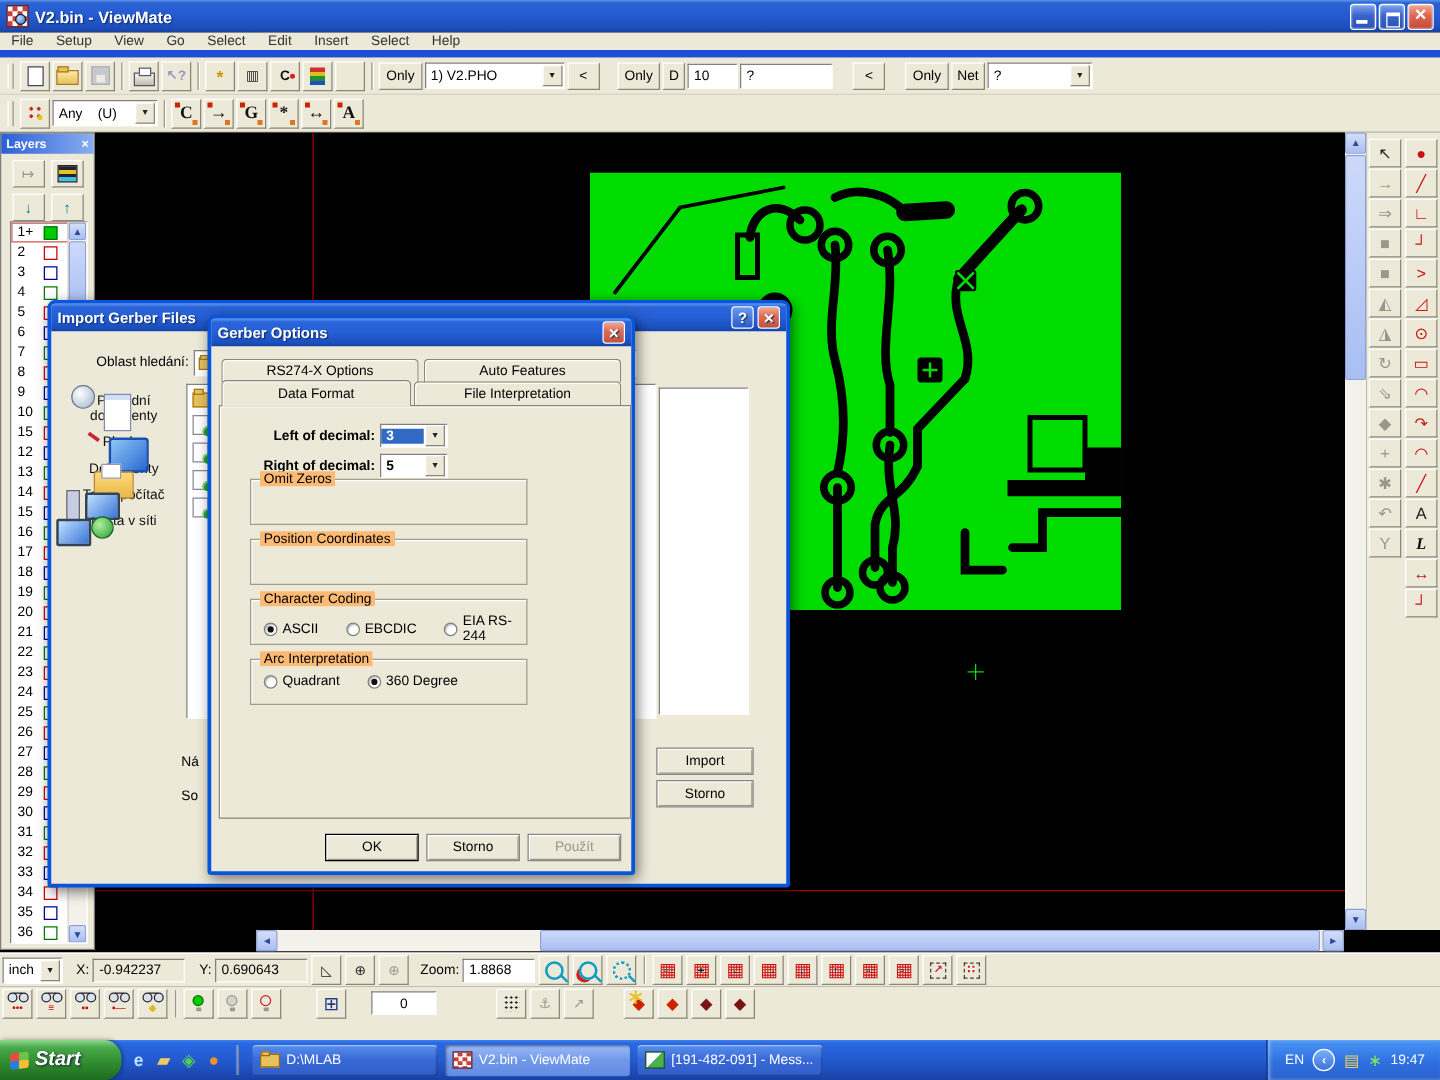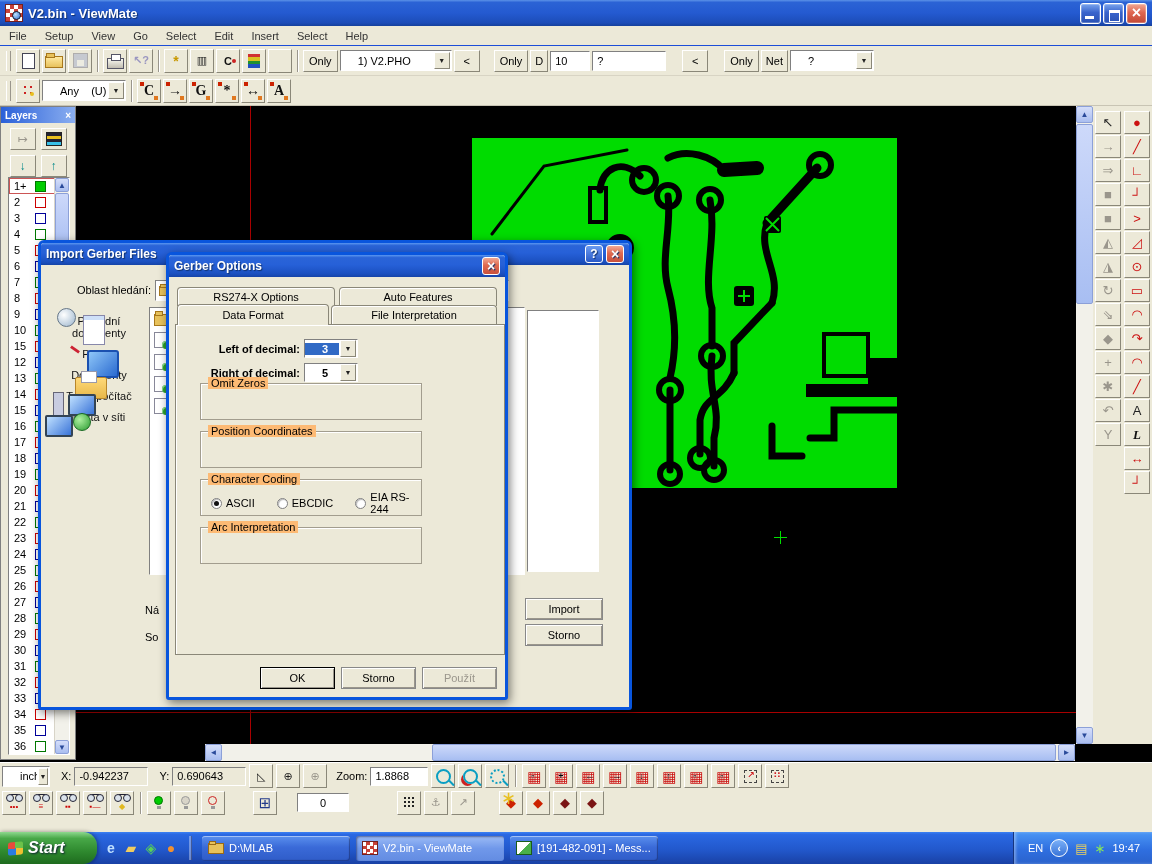--- a/index.html
+++ b/index.html
@@ -17,37 +17,37 @@
   .winbtns{margin-left:auto;display:flex;gap:2px;}
   .wb{width:21px;height:21px;border:1px solid #fff;border-radius:3px;box-sizing:border-box;position:relative;
     background:linear-gradient(180deg,#7aa4ee,#3964cc 45%,#2a52b4);box-shadow:inset 0 0 0 1px rgba(255,255,255,.25);}
   .wb.close{background:linear-gradient(180deg,#f0a894,#df6751 45%,#c24936);}
   .wb.min::after{content:"";position:absolute;left:4px;bottom:4px;width:9px;height:3px;background:#fff;}
   .wb.restore::after{content:"";position:absolute;left:5px;top:6px;width:9px;height:8px;border:1px solid #fff;border-top-width:3px;}
   .wb.close::after{content:"×";position:absolute;left:0;top:0;width:100%;height:100%;display:flex;align-items:center;justify-content:center;
     color:#fff;font-size:16px;font-weight:bold;}
   
   .menubar{position:absolute;left:0;top:26px;width:100%;height:20px;background:#ece9d8;display:flex;align-items:center;
-    border-bottom:1px solid #1d4ed8;box-sizing:border-box;color:#333;}
+    border-bottom:6px solid #1d4ed8;box-sizing:border-box;color:#333;}
   .mi{padding:2px 9px;}
   .tb{position:absolute;left:0;width:100%;background:#ece9d8;display:flex;align-items:center;gap:2px;
     padding:0 3px;box-sizing:border-box;}
   .tb1{top:46px;height:30px;border-bottom:1px solid #d8d4c4;}
   .tb2{top:76px;height:30px;border-bottom:1px solid #c8c4b4;}
   .grip{width:3px;height:20px;border-left:1px solid #fff;border-right:1px solid #9a968c;margin:0 3px;}
   .sep{width:1px;height:22px;background:#9a968c;box-shadow:1px 0 0 #fff;margin:0 3px;}
   .tbtn{width:24px;height:24px;background:#ece9d8;border:1px solid;border-color:#fff #8a8778 #8a8778 #fff;
     box-sizing:border-box;display:flex;align-items:center;justify-content:center;position:relative;flex:none;}
   .flat{height:22px;padding:0 5px;display:flex;align-items:center;border:1px solid;border-color:#fff #8a8778 #8a8778 #fff;
     background:#ece9d8;box-sizing:border-box;flex:none;}
   .tfield{height:20px;background:#fff;border:1px solid;border-color:#808080 #fff #fff #808080;display:flex;align-items:center;
     padding:0 4px;box-sizing:border-box;flex:none;}
   .combo{height:21px;background:#fff;border:1px solid;border-color:#808080 #fff #fff #808080;display:flex;align-items:center;
     box-sizing:border-box;flex:none;}
-  .combo .cval{flex:1;padding:0 17px;white-space:nowrap;overflow:hidden;}
+  .combo .cval{flex:1;padding:0 4px;white-space:nowrap;overflow:hidden;}
   .combo .carr{width:16px;height:17px;margin:1px;background:#ece9d8;border:1px solid;border-color:#fff #8a8778 #8a8778 #fff;
     display:flex;align-items:center;justify-content:center;font-size:7px;color:#222;box-sizing:border-box;}
   .dis{color:#9a968c;}
   
   .fic{display:inline-block;}
   .fic.new{width:11px;height:14px;background:#fff;border:1px solid #445;}
   .fic.open{width:16px;height:10px;background:linear-gradient(#ffe9a0,#e8c25c);border:1px solid #a8781c;position:relative;margin-top:3px;}
   .fic.open::before{content:"";position:absolute;top:-4px;left:0;width:7px;height:3px;background:#e8c25c;border:1px solid #a8781c;}
   .fic.save{width:13px;height:13px;background:#9aa4c8;border:1px solid #667;position:relative;}
   .fic.save::before{content:"";position:absolute;left:3px;top:6px;width:7px;height:6px;background:#eee;}
@@ -910,20 +910,33 @@
                   <span class="radio">
                     <span class="rdot"></span>
                     <span>EIA RS-244</span>
                   </span>
 
               </div>
             </div>
 
             <div class="gbox">
               <span class="gtitle">Arc Interpretation</span>
+              <div class="gopts">
+
+                  <span class="radio">
+                    <span class="rdot"></span>
+                    <span>Quadrant</span>
+                  </span>
+
+                  <span class="radio">
+                    <span class="rdot on"></span>
+                    <span>360 Degree</span>
+                  </span>
+
+              </div>
             </div>
 
         </div>
       </div>
       <div class="dlgbtns">
         <span class="btn3d def">OK</span>
         <span class="btn3d">Storno</span>
         <span class="btn3d dis">Použít</span>
       </div>
     </div>

